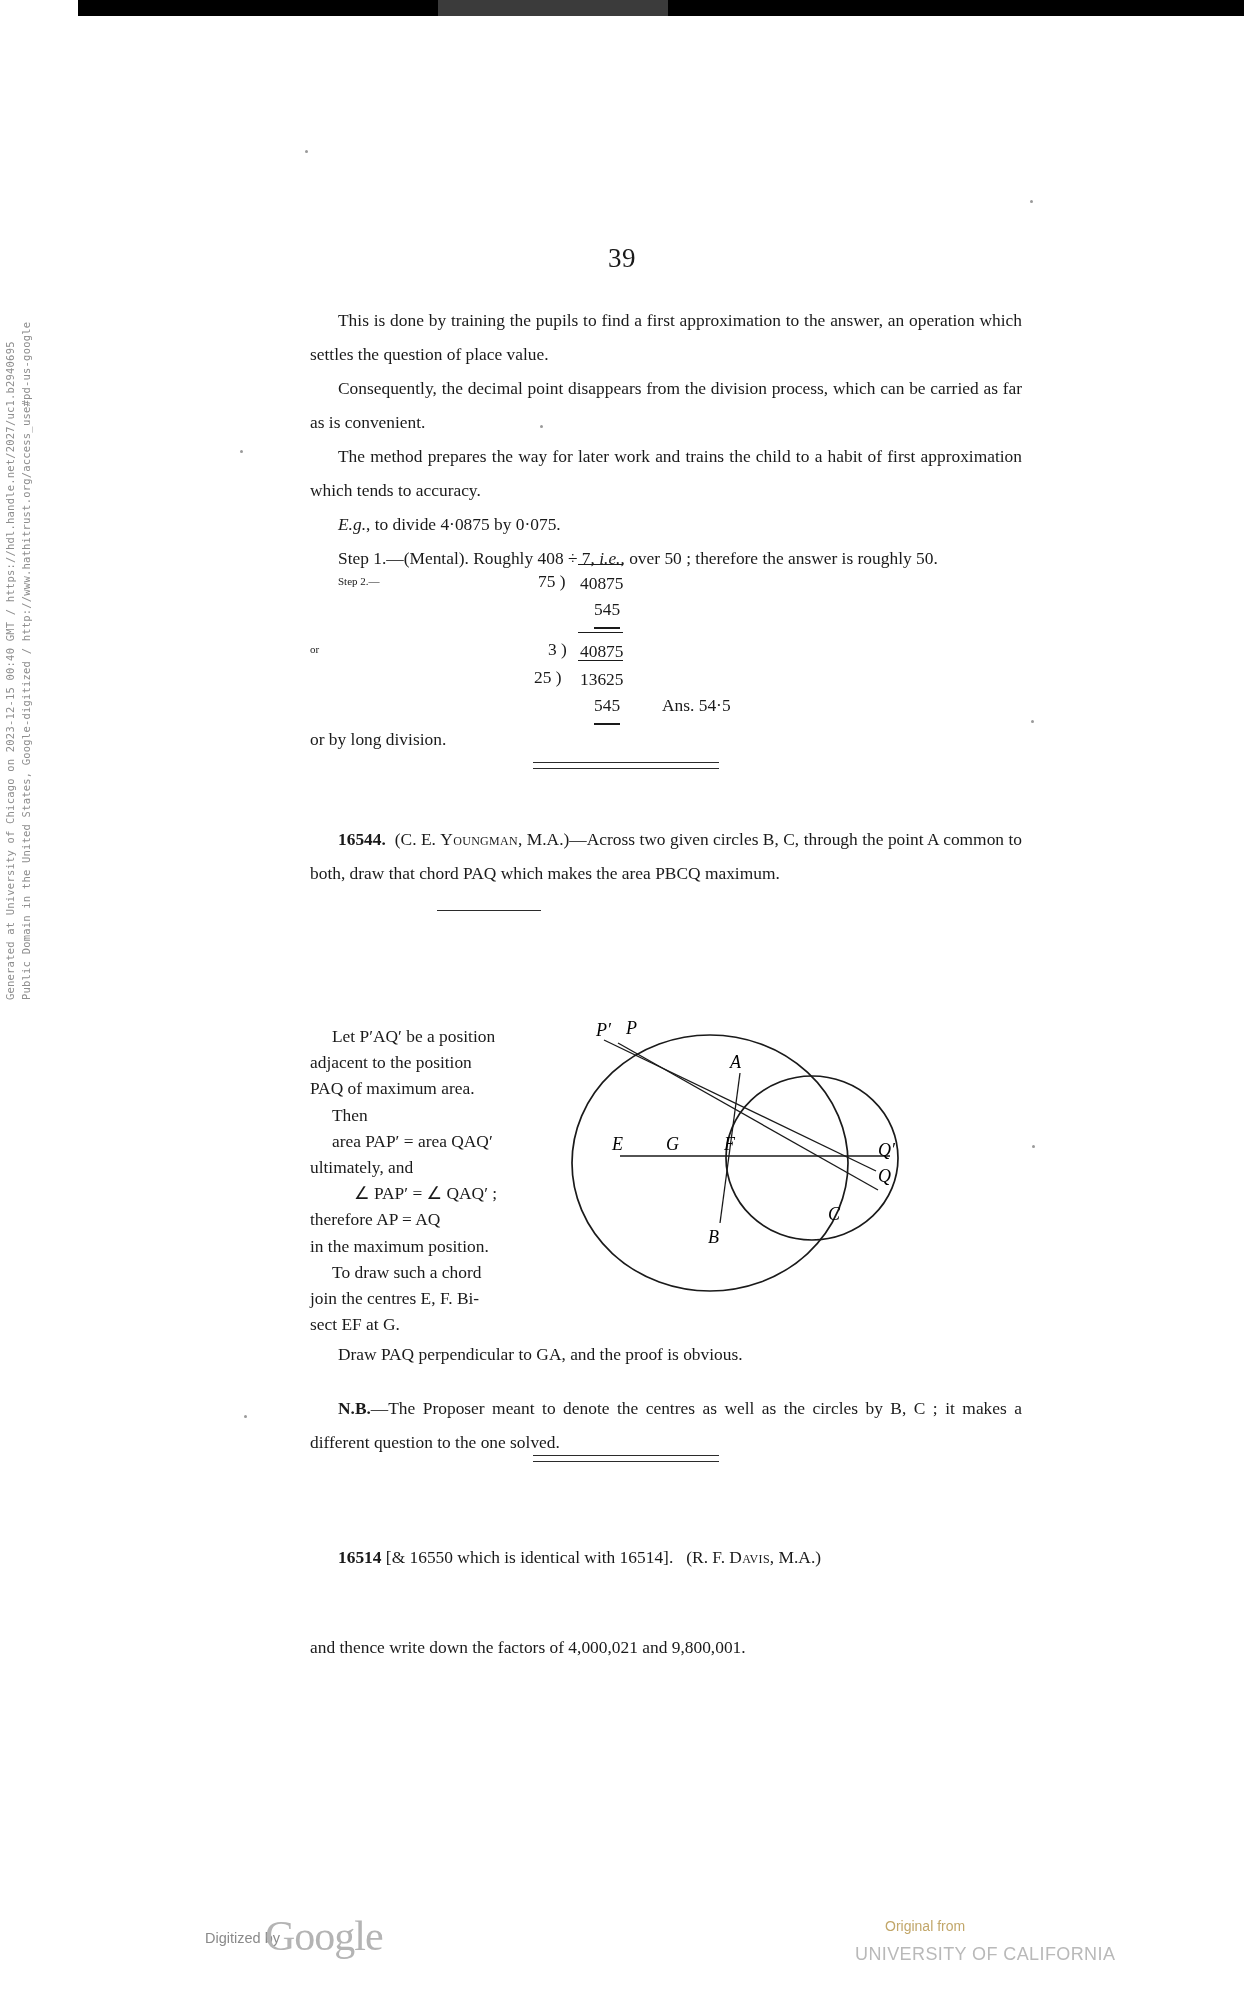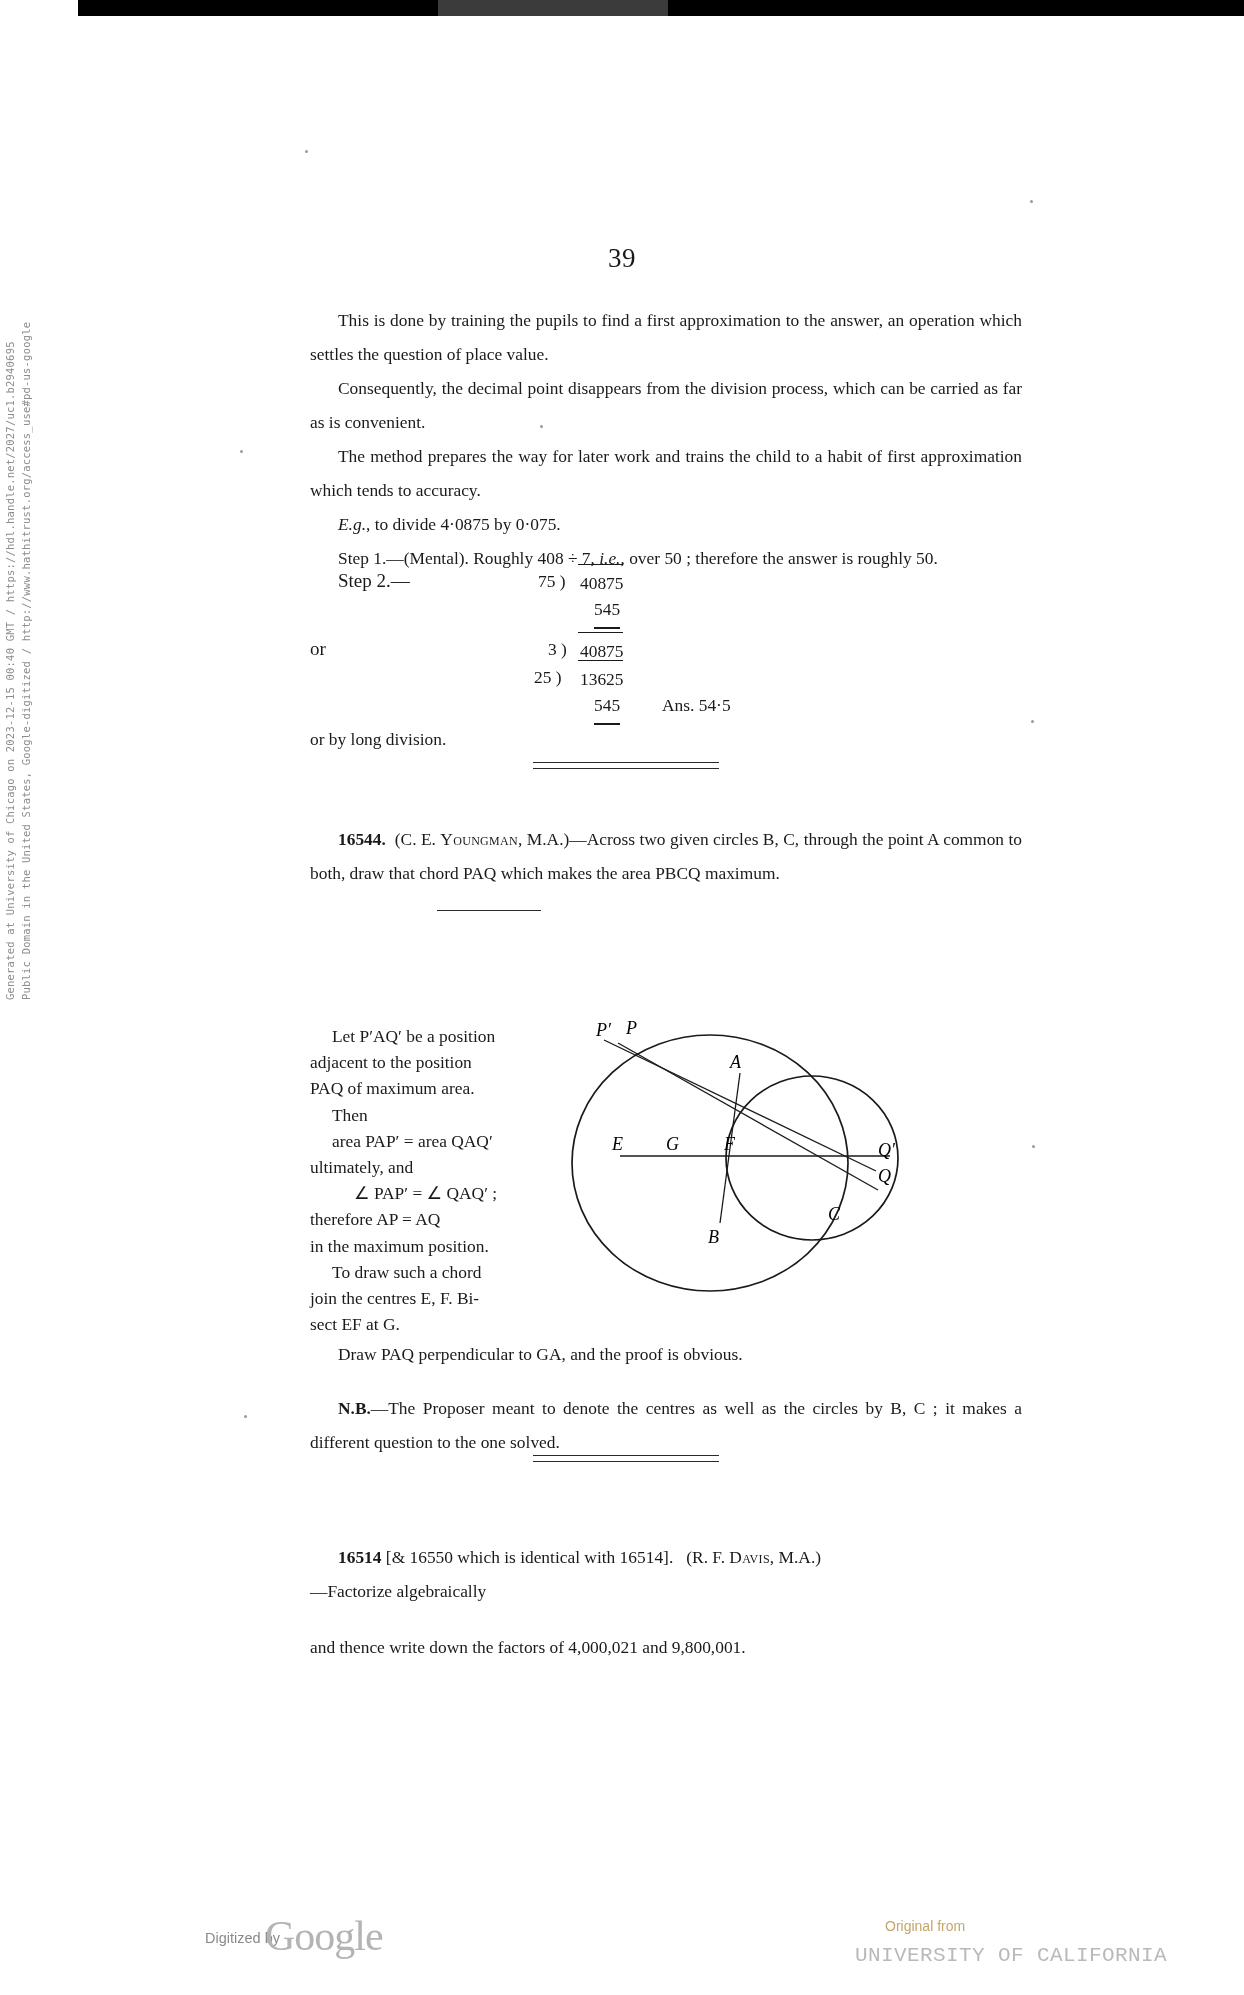--- a/index.html
+++ b/index.html
@@ -103,21 +103,21 @@
   .bold { font-weight: bold; }
 
   
   .sums {
     position: relative;
     height: 160px;
     margin-top: 4px;
   }
   .sums .lbl {
     position: absolute;
-    font-size: 19px;
+    font-size: 11px;
   }
   .sums .num {
     position: absolute;
     font-size: 17.4px;
     white-space: pre;
   }
   .dividend {
     border-top: 1.4px solid #1a1a1a;
     padding-top: 1px;
     padding-left: 2px;
@@ -197,22 +197,22 @@
   .orig-from {
     position: absolute;
     left: 885px; top: 18px;
     font-family: "Liberation Sans", sans-serif;
     font-size: 14px;
     color: #c2a76a;
   }
   .univ {
     position: absolute;
     left: 855px; top: 44px;
-    font-family: Liberation Mono, monospace;
-    font-size: 21px;
+    font-family: Liberation Sans, sans-serif;
+    font-size: 18px;
     color: #b9b9b9;
     letter-spacing: 0.4px;
   }
 </style>
 </head>
 <body>
 
 <div class="scan-top-bar">
   <div class="notch"></div>
 </div>
@@ -316,21 +316,20 @@
 
   <div class="col" style="top:1337px;">
     <p class="para">Draw PAQ perpendicular to GA, and the proof is obvious.</p>
     <p class="para" style="margin-top:20px;"><span class="bold">N.B.</span><span>—The Proposer meant to denote the centres as well as the circles by B, C ; it makes a different question to the one solved.</span></p>
   </div>
 
   <div class="double-rule" style="left:533px; top:1455px;"></div>
 
   <div class="col" style="top:1540px;">
     <p class="para"><span class="problem-no">16514</span> <span>[&amp; 16550 which is identical with 16514].</span> &nbsp; <span>(R. F. </span><span class="sc">Davis</span><span>, M.A.)</span></p>
-    <p class="noindent">—Factorize algebraically</p>
   </div>
 
 
   <div class="col" style="top:1630px;">
     <p class="noindent">and thence write down the factors of 4,000,021 and 9,800,001.</p>
   </div>
 
   <div class="footer">
     <div class="digitized">Digitized by</div>
     <div class="google-word">Google</div>

